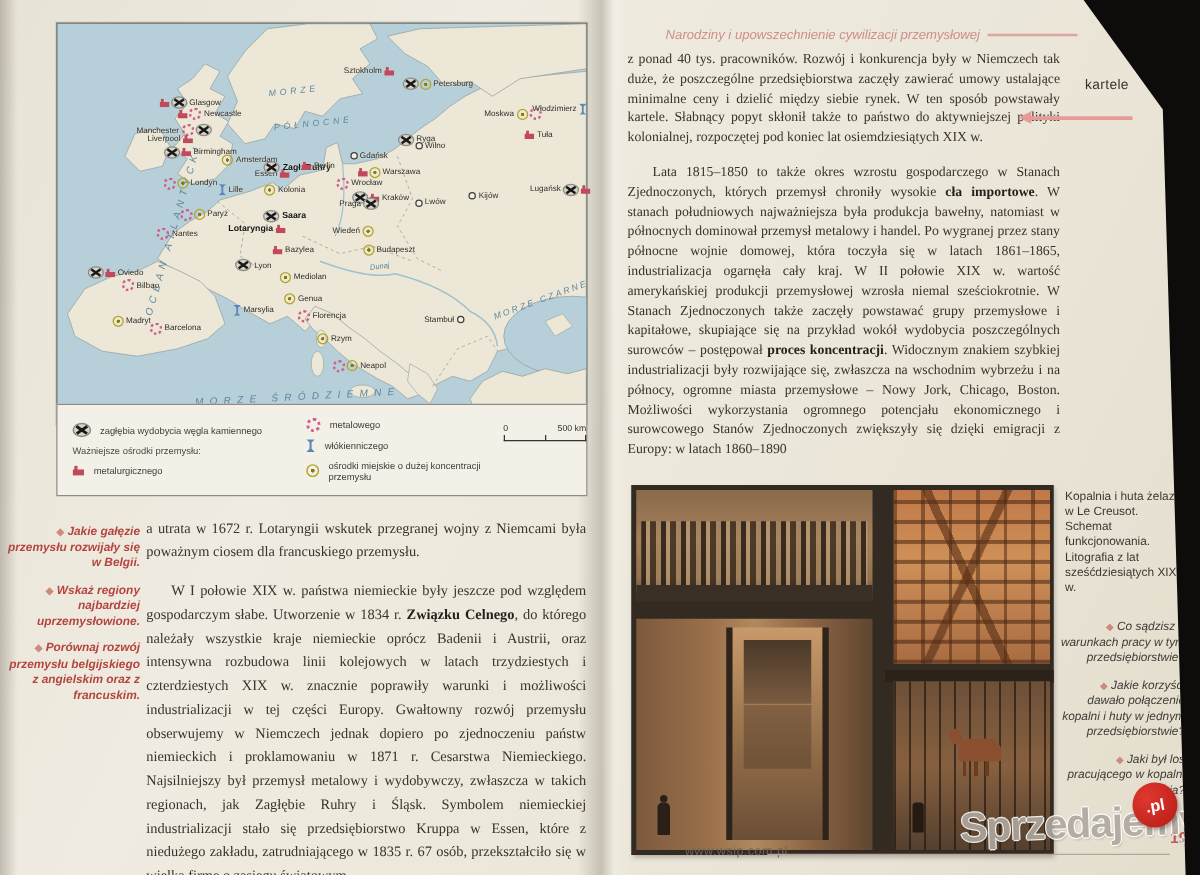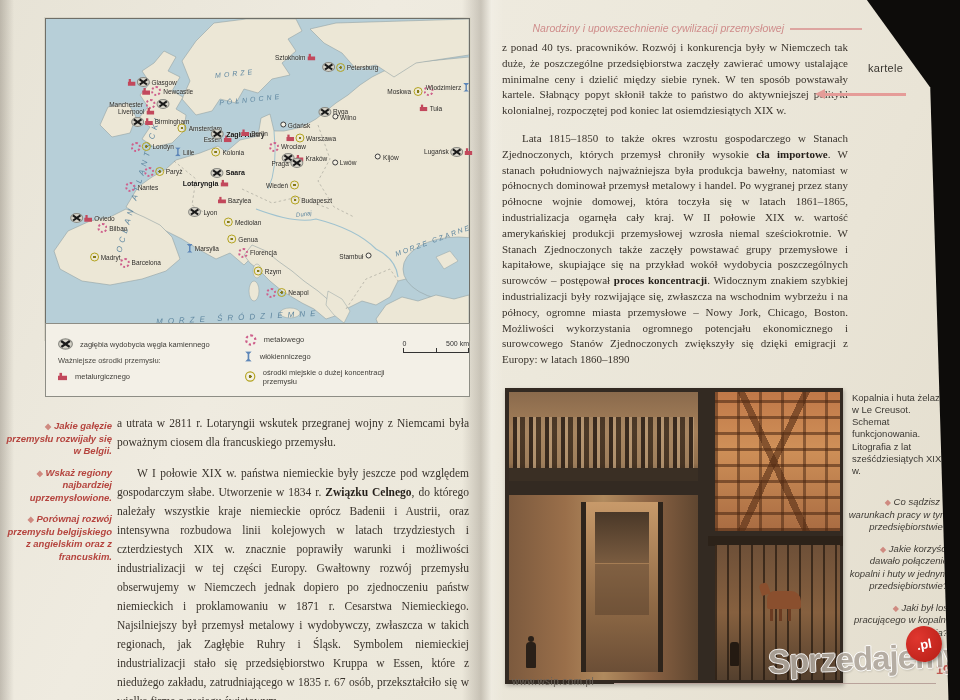--- a/index.html
+++ b/index.html
@@ -86,21 +86,21 @@
   #p-rb .fig2{position:absolute;left:12%;bottom:10%;width:9px;height:24px;background:#241a12;border-radius:3px 3px 1px 1px;}
   #litho .hbar{position:absolute;left:60%;top:50%;width:40%;height:3.5%;background:#2c2219;}
 
   
   #caption{position:absolute;left:852px;top:392px;width:96px;font-size:9.5px;line-height:1.28;color:#3b3833;}
   #caption-qs{position:absolute;left:848px;top:496px;width:100px;text-align:right;color:#3b3833;}
   #caption-qs .q{color:#3f3b35;font-weight:normal;}
   #caption-qs .q .diam{color:#cf8a80;}
 
   
-  #footer-url{position:absolute;left:512px;top:676px;font-size:10px;color:#6b645b;letter-spacing:.4px;}
+  #footer-url{position:absolute;left:548px;top:676px;font-size:10px;color:#6b645b;letter-spacing:.4px;}
   #footer-rule{position:absolute;left:614px;top:683px;width:322px;height:1px;background:#b9a39b;}
   #page-num{position:absolute;left:936px;top:663px;font-size:12.5px;font-weight:bold;color:#c05a52;}
   #watermark{position:absolute;left:768px;top:640px;font-size:33px;font-weight:bold;color:#b0a89e;opacity:.9;transform:rotate(-2deg);letter-spacing:-1px;
      text-shadow:0 1px 0 #fff,0 -1px 0 #fff,1px 0 0 #fff,-1px 0 0 #fff,1px 2px 2px rgba(0,0,0,.15);}
   #pl-badge{position:absolute;left:906px;top:626px;width:36px;height:36px;border-radius:50%;background:radial-gradient(circle at 35% 30%,#e0372f,#b51d15);
      color:#fff;font-size:13px;font-weight:bold;display:flex;align-items:center;justify-content:center;transform:rotate(-10deg);box-shadow:1px 2px 3px rgba(0,0,0,.3);}
 </style>
 </head>
 <body>
 
@@ -392,21 +392,21 @@
 
   <div id="left-sidebar">
     <div id="left-qs">
         <div class="q"><span class="diam">◆</span><span> Jakie gałęzie przemysłu rozwijały się w Belgii.</span></div>
         <div class="q"><span class="diam">◆</span><span> Wskaż regiony najbardziej uprzemysłowione.</span></div>
         <div class="q"><span class="diam">◆</span><span> Porównaj rozwój przemysłu belgijskiego z angielskim oraz z francuskim.</span></div>
       </div>
   </div>
 
   <div id="left-text">
-      <p class="para"><span>a utrata w 2811 r. Lotaryngii wskutek przegranej wojny z Niemcami była poważnym ciosem dla francuskiego przemysłu.</span></p>
+      <p class="para"><span>a utrata w 1672 r. Lotaryngii wskutek przegranej wojny z Niemcami była poważnym ciosem dla francuskiego przemysłu.</span></p>
       <p class="para ind"><span>W I połowie XIX w. państwa niemieckie były jeszcze pod względem gospodarczym słabe. Utworzenie w 1834 r. </span><b>Związku Celnego</b><span>, do którego należały wszystkie kraje niemieckie oprócz Badenii i Austrii, oraz intensywna rozbudowa linii kolejowych w latach trzydziestych i czterdziestych XIX w. znacznie poprawiły warunki i możliwości industrializacji w tej części Europy. Gwałtowny rozwój przemysłu obserwujemy w Niemczech jednak dopiero po zjednoczeniu państw niemieckich i proklamowaniu w 1871 r. Cesarstwa Niemieckiego. Najsilniejszy był przemysł metalowy i wydobywczy, zwłaszcza w takich regionach, jak Zagłębie Ruhry i Śląsk. Symbolem niemieckiej industrializacji stało się przedsiębiorstwo Kruppa w Essen, które z niedużego zakładu, zatrudniającego w 1835 r. 67 osób, przekształciło się w wielką firmę o zasięgu światowym</span></p>
     </div>
 
   <div id="rp-header">
     <span>Narodziny i upowszechnienie cywilizacji przemysłowej</span><span class="rule"></span>
   </div>
 
   <div id="right-text">
       <p class="para"><span>z ponad 40 tys. pracowników. Rozwój i konkurencja były w Niemczech tak duże, że poszczególne przedsiębiorstwa zaczęły zawierać umowy ustalające minimalne ceny i dzielić między siebie rynek. W ten sposób powstawały kartele. Słabnący popyt skłonił także to państwo do aktywniejszej polityki kolonialnej, rozpoczętej pod koniec lat osiemdziesiątych XIX w.</span></p>
       <p class="para ind"><span>Lata 1815–1850 to także okres wzrostu gospodarczego w Stanach Zjednoczonych, których przemysł chroniły wysokie </span><b>cła importowe</b><span>. W stanach południowych najważniejsza była produkcja bawełny, natomiast w północnych dominował przemysł metalowy i handel. Po wygranej przez stany północne wojnie domowej, która toczyła się w latach 1861–1865, industrializacja ogarnęła cały kraj. W II połowie XIX w. wartość amerykańskiej produkcji przemysłowej wzrosła niemal sześciokrotnie. W Stanach Zjednoczonych także zaczęły powstawać grupy przemysłowe i kapitałowe, skupiające się na przykład wokół wydobycia poszczególnych surowców – postępował </span><b>proces koncentracji</b><span>. Widocznym znakiem szybkiej industrializacji były rozwijające się, zwłaszcza na wschodnim wybrzeżu i na północy, ogromne miasta przemysłowe – Nowy Jork, Chicago, Boston. Możliwości wykorzystania ogromnego potencjału ekonomicznego i surowcowego Stanów Zjednoczonych zwiększyły się dzięki emigracji z Europy: w latach 1860–1890</span></p>

